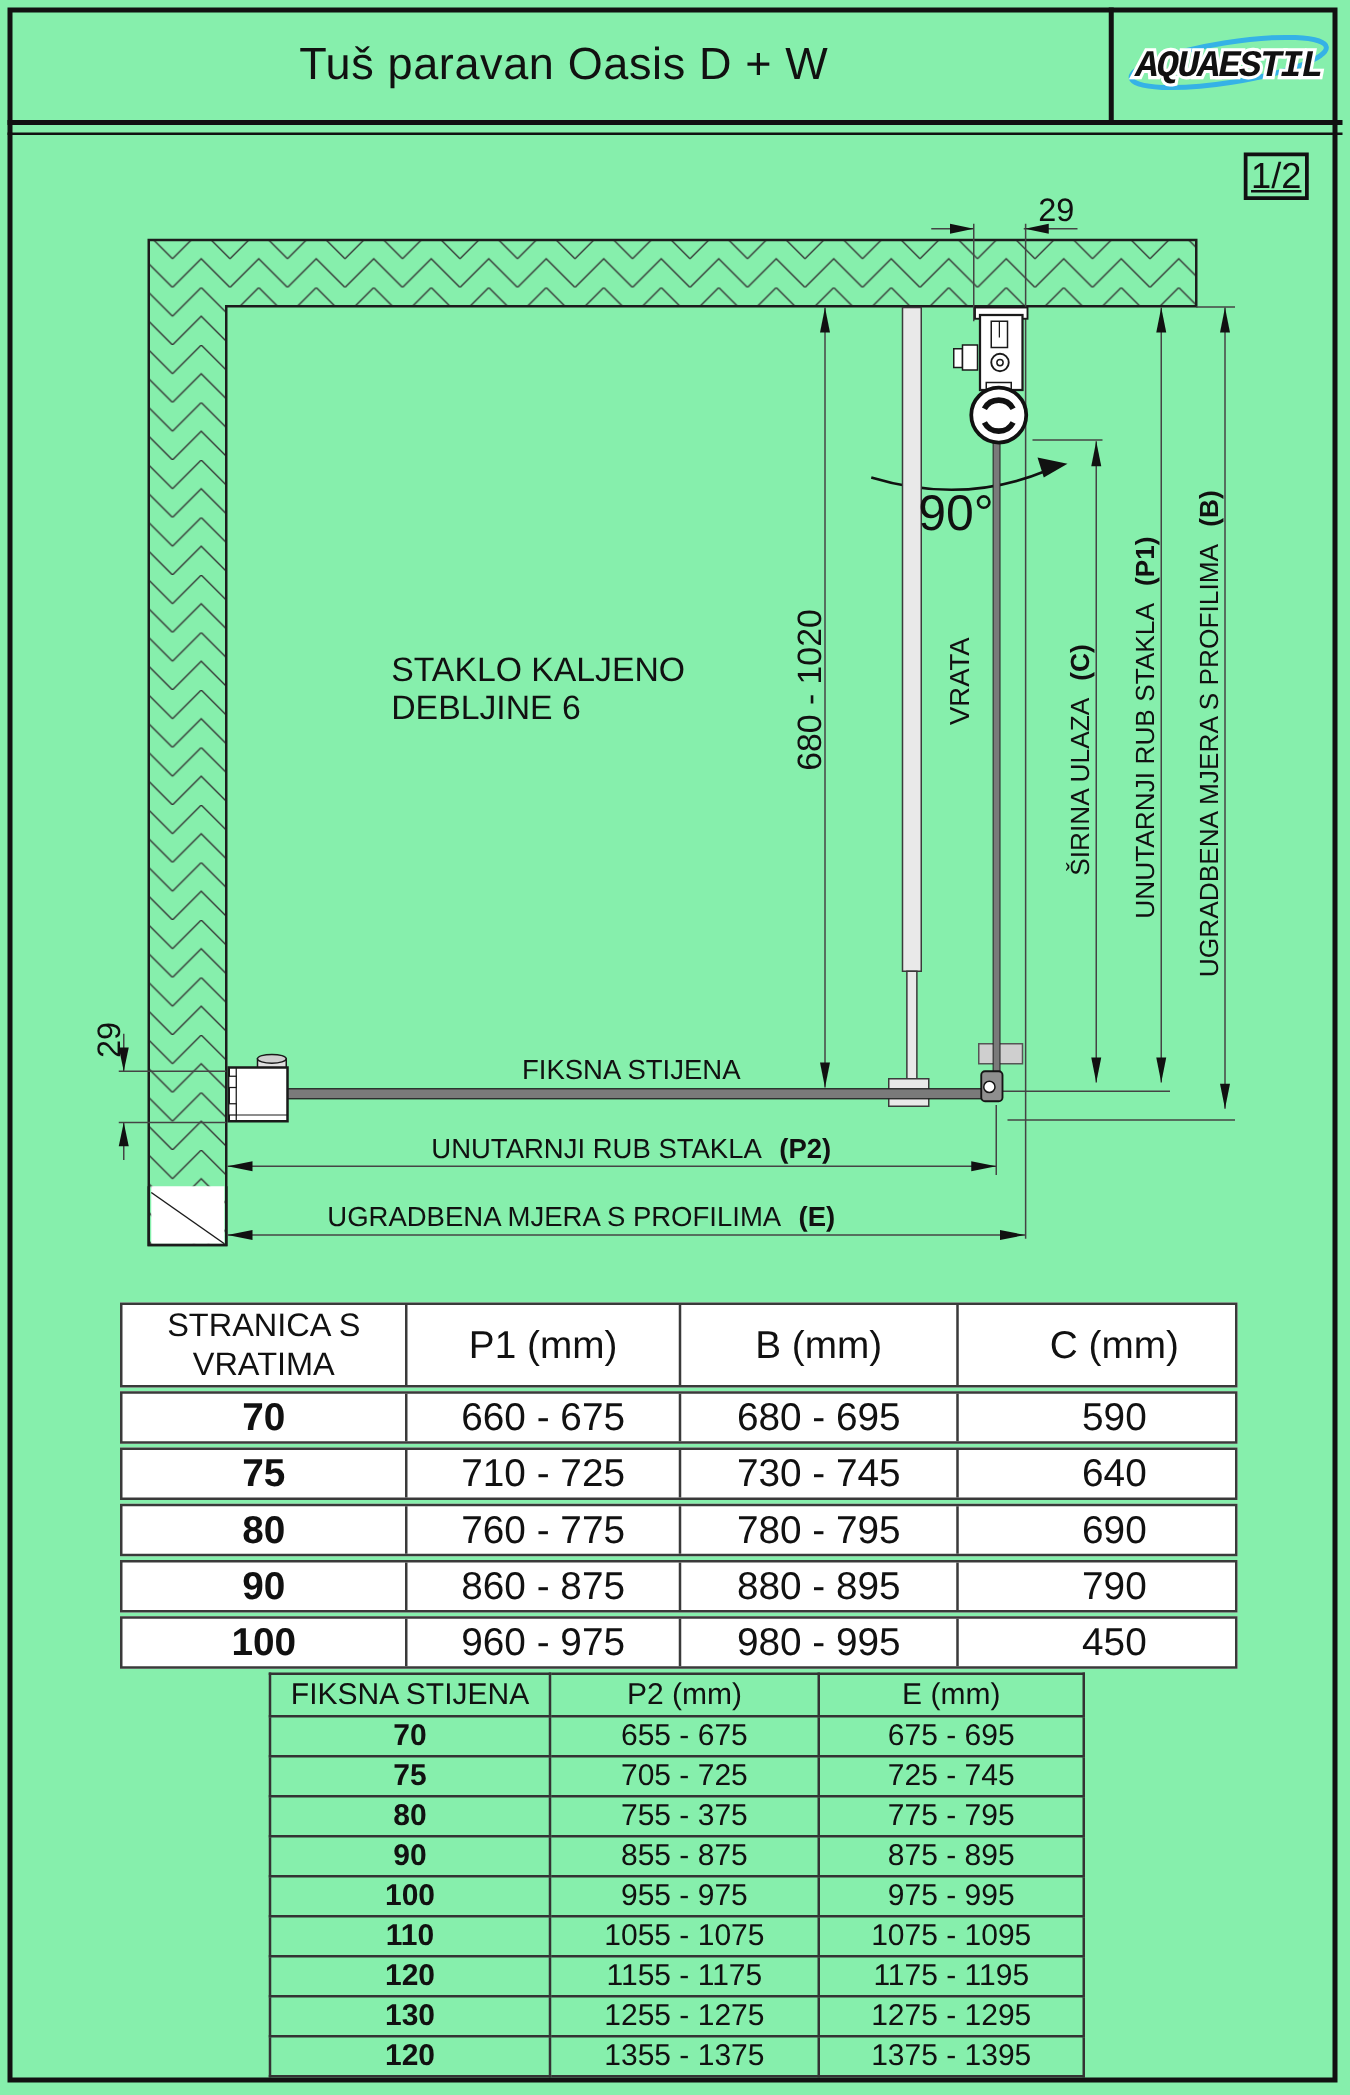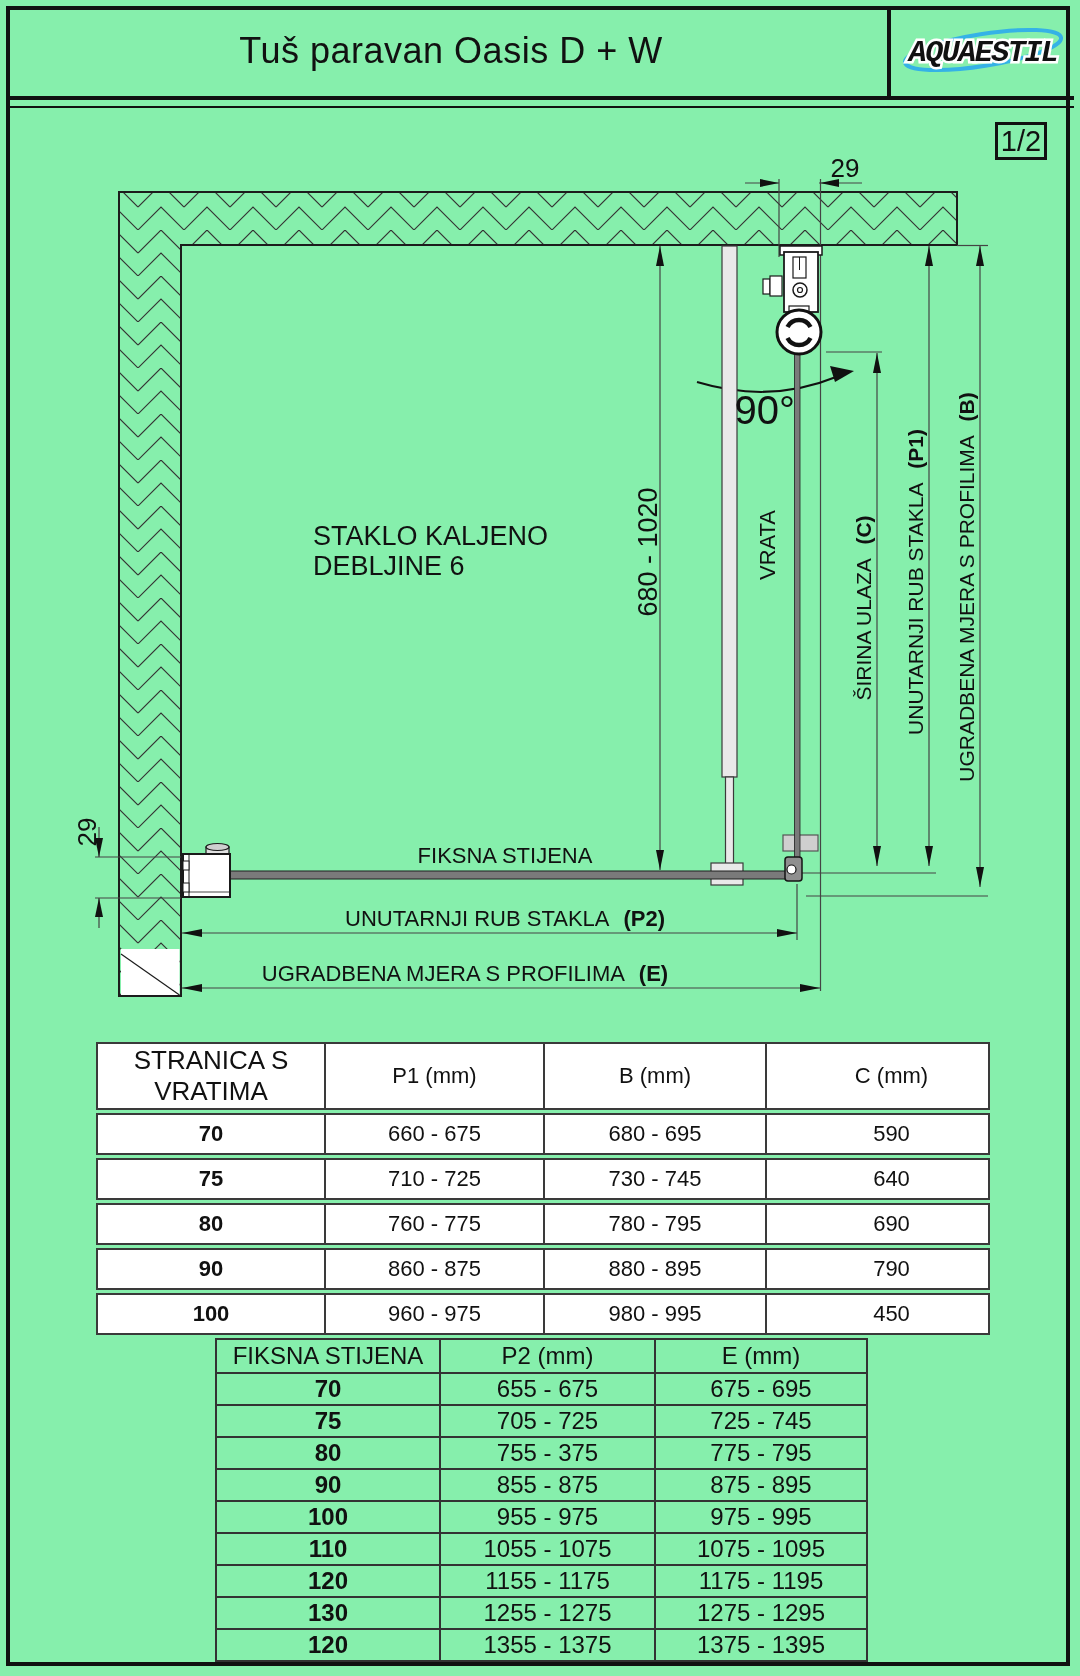--- a/index.html
+++ b/index.html
@@ -9,29 +9,29 @@
          border:4px solid #111;box-sizing:border-box;}
   .header{position:absolute;left:6px;top:6px;width:1068px;height:94px;
           border-bottom:4px solid #111;box-sizing:border-box;}
   .title{position:absolute;left:10px;top:0;width:870px;height:90px;line-height:90px;
          text-align:center;font-size:36px;letter-spacing:0.5px;}
   .logo-divider{position:absolute;left:881px;top:0;width:0;height:90px;border-left:4px solid #111;}
   .logo-cell{position:absolute;left:885px;top:0;width:183px;height:90px;font-family:Liberation Mono, monospace;}
   .thinline{position:absolute;left:6px;top:106px;width:1068px;height:0;border-top:2px solid #111;}
   .pagenum{position:absolute;left:995px;top:122px;width:52px;height:38px;
            border:3px solid #111;box-sizing:border-box;text-align:center;
-           line-height:32px;font-size:29px;}
+           line-height:32px;font-size:29px;text-decoration:underline;}
   .drawing{position:absolute;left:0;top:0;}
 
   
   .t1{position:absolute;left:96px;top:1042px;width:894px;}
   .t1row{display:flex;border:2px solid #3a3a3a;margin-bottom:3px;background:#fff;height:38px;box-sizing:content-box;}
   .t1row.head{height:64px;}
   .t1 .c{box-sizing:border-box;border-right:2px solid #3a3a3a;display:flex;
-         align-items:center;justify-content:center;font-size:22px;text-align:center;}
+         align-items:center;justify-content:center;font-size:31px;text-align:center;}
   .t1 .c:last-child{border-right:none;padding-left:28px;}
   .t1 .c1{width:228px;} .t1 .c2{width:219px;} .t1 .c3{width:222px;} .t1 .c4{flex:1;}
   .t1 .bold{font-weight:bold;}
   .t1 .hdr2{flex-direction:column;font-size:26px;line-height:1.18;}
 
   
   .t2{position:absolute;left:215px;top:1338px;width:645px;border-collapse:collapse;table-layout:fixed;}
   .t2 td{border:2px solid #333;text-align:center;font-size:24px;height:30px;padding:0;}
   .t2 tr.head td{height:32px;}
   .t2 td.sz{font-weight:bold;}

